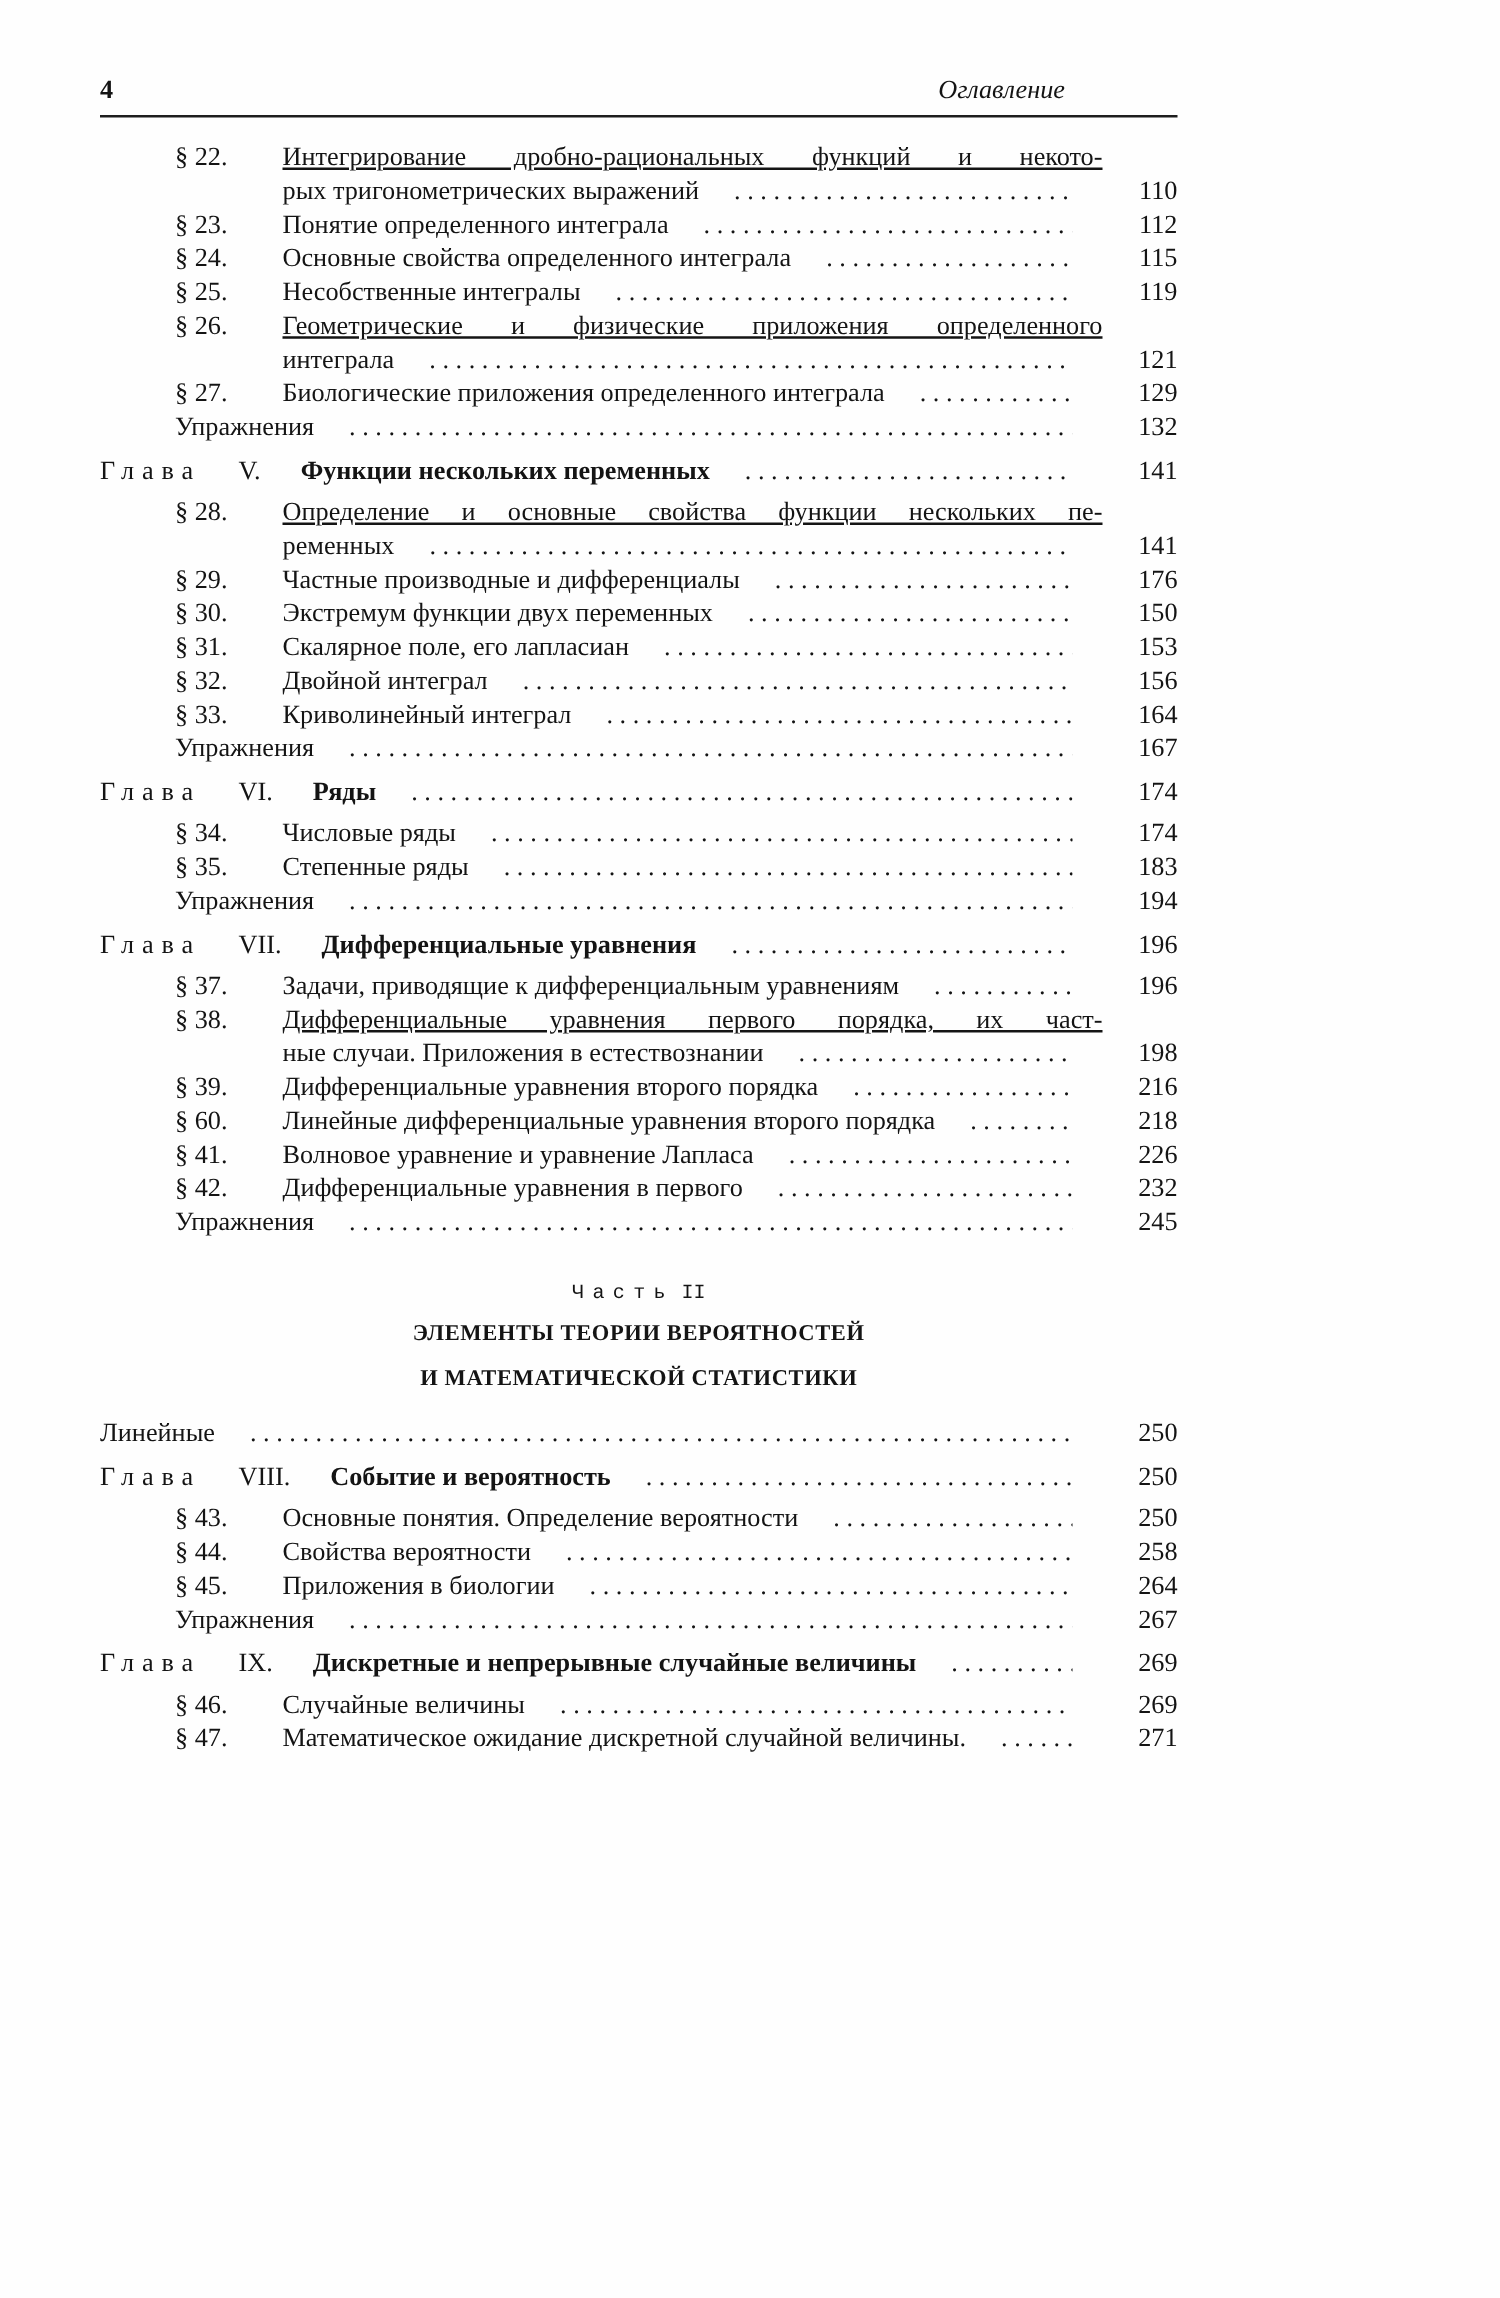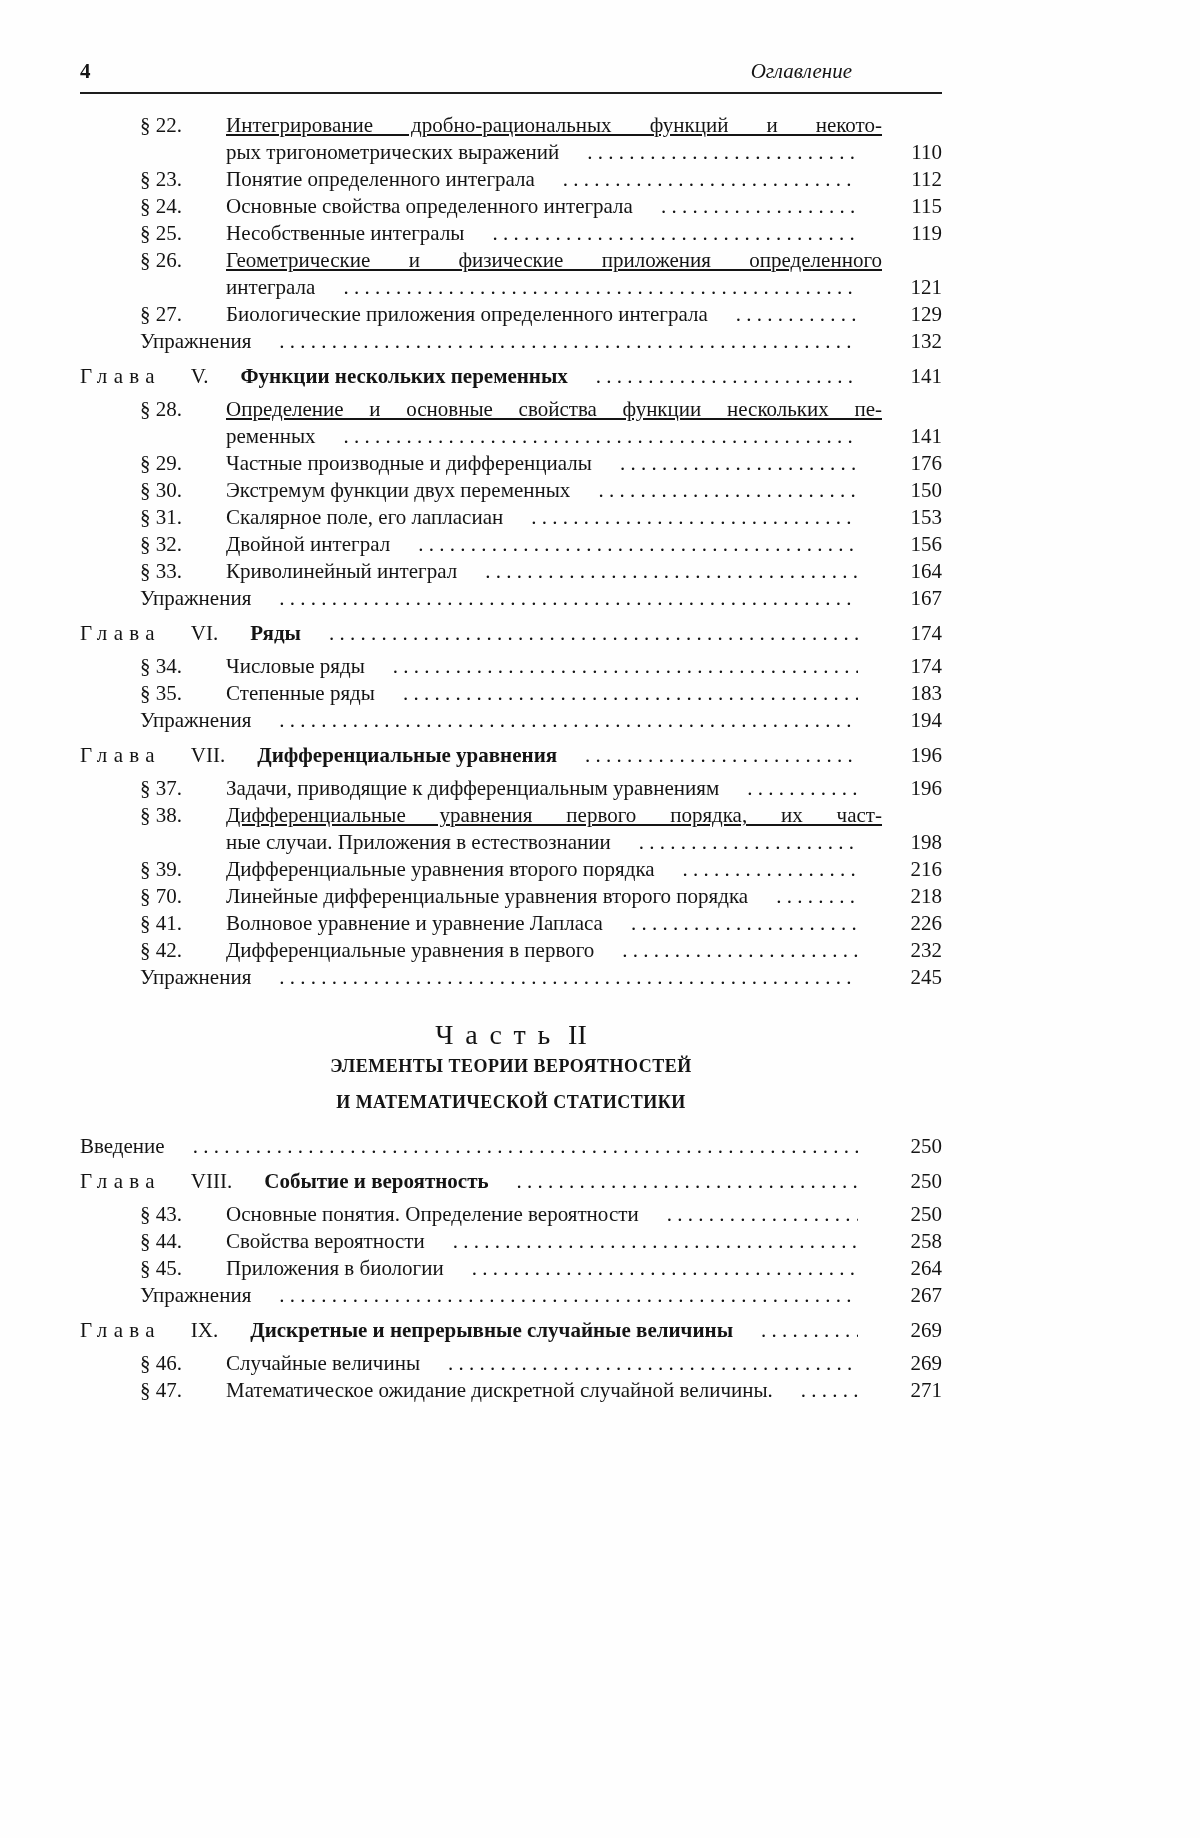--- a/index.html
+++ b/index.html
@@ -78,21 +78,21 @@
   
   .chapter { margin: 8px 0 6px 0; }
   .ch-word { letter-spacing: 0.30em; margin-right: 8px; }
   .ch-num  { margin-right: 10px; }
   .ch-title { font-weight: bold; white-space: nowrap; }
   
   .part-block {
     text-align: center;
     margin: 30px 0 13px 0;
   }
-  .part-kicker { font-size: 28px; }
+  .part-kicker { font-size: 16px; font-family: Liberation Mono, monospace; }
   .part-word { letter-spacing: 0.42em; margin-right: 6px; }
   .part-title {
     font-weight: bold;
     font-size: 18px;
     line-height: 36px;
     letter-spacing: 0.5px;
   }
 </style>
 </head>
 <body>
@@ -278,21 +278,21 @@
       </div>
       <div class="line">
         <span class="sec-gap"></span>
         <span class="sec-label">§ 39.</span>
         <span class="text">Дифференциальные уравнения второго порядка</span>
         <span class="dots"></span>
         <span class="page-num">216</span>
       </div>
       <div class="line">
         <span class="sec-gap"></span>
-        <span class="sec-label">§ 70.</span>
+        <span class="sec-label">§ 60.</span>
         <span class="text">Линейные дифференциальные уравнения второго порядка</span>
         <span class="dots"></span>
         <span class="page-num">218</span>
       </div>
       <div class="line">
         <span class="sec-gap"></span>
         <span class="sec-label">§ 41.</span>
         <span class="text">Волновое уравнение и уравнение Лапласа</span>
         <span class="dots"></span>
         <span class="page-num">226</span>
@@ -311,21 +311,21 @@
         <span class="page-num">245</span>
       </div>
       <div class="part-block">
         <div class="part-kicker"><span class="part-word">Часть</span><span class="part-num">II</span></div>
         <div class="part-title">
           <div class="part-title-line">ЭЛЕМЕНТЫ ТЕОРИИ ВЕРОЯТНОСТЕЙ</div>
           <div class="part-title-line">И МАТЕМАТИЧЕСКОЙ СТАТИСТИКИ</div>
         </div>
       </div>
       <div class="line">
-        <span class="text">Введение</span>
+        <span class="text">Линейные</span>
         <span class="dots"></span>
         <span class="page-num">250</span>
       </div>
       <div class="line chapter">
         <span class="ch-word">Глава</span>
         <span class="ch-num">VIII.</span>
         <span class="ch-title">Событие и вероятность</span>
         <span class="dots"></span>
         <span class="page-num">250</span>
       </div>

